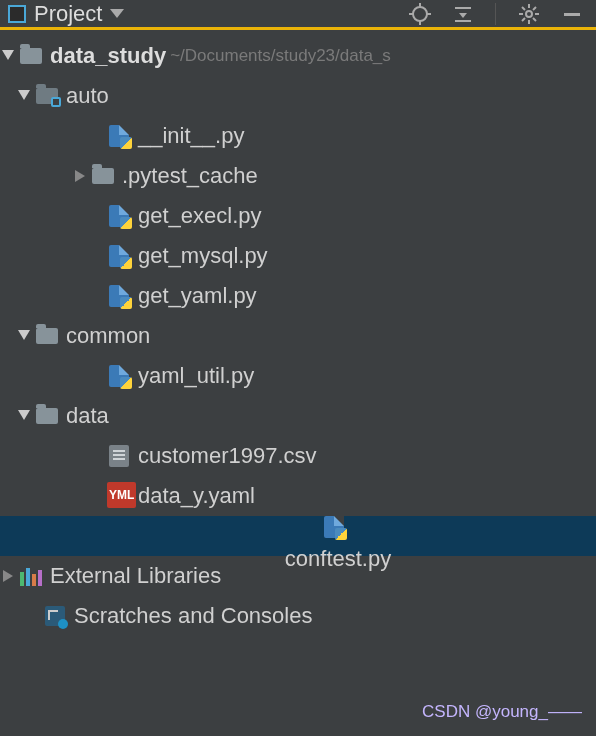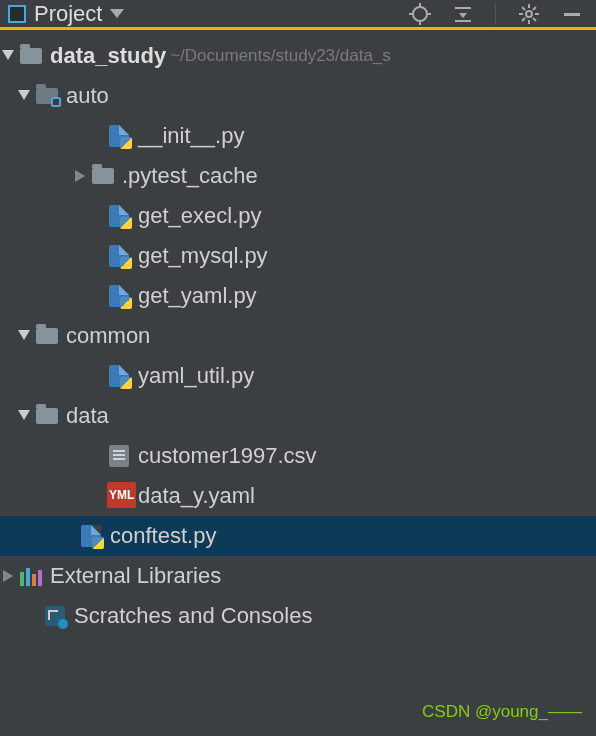--- a/index.html
+++ b/index.html
@@ -34,21 +34,21 @@
   .lib-ico span:nth-child(1){height:14px;background:#4db870;}
   .lib-ico span:nth-child(2){height:18px;background:#4aa8d8;}
   .lib-ico span:nth-child(3){height:12px;background:#d87c4a;}
   .lib-ico span:nth-child(4){height:16px;background:#b76fc9;}
   .scratch-ico { width:20px; height:20px; background:#2b5a78; border-radius:2px; position:relative;}
   .scratch-ico::before{content:"";position:absolute;left:3px;top:4px;width:8px;height:8px;border-left:2px solid #ccc;border-top:2px solid #ccc;}
   .scratch-ico .clock{position:absolute;right:-3px;bottom:-3px;width:10px;height:10px;background:#1e90c4;border-radius:50%;}
   .label { color:#d0d0d0; }
   .label.bold { font-weight:700; color:#ddd; }
   .path { color:#7a7a7a; margin-left:4px; font-size:17px;}
-  .watermark { position:absolute; bottom:14px; right:14px; color:#84cc16; font-size:17px; } .ind1{padding-left:16px;} .ind2{padding-left:72px;}
+  .watermark { position:absolute; bottom:14px; right:14px; color:#c4b5fd; font-size:17px; } .ind1{padding-left:16px;} .ind2{padding-left:72px;}
   .ind3{padding-left:108px;} .indroot{padding-left:0px;} 
 </style>
 </head>
 <body>
 
 <div class="header">
   <div class="hdr-left">
     <span class="proj-icon"></span>
     <span class="proj-label">Project</span>
     <span>
@@ -212,21 +212,21 @@
   <div class="row ind3">
     <span class="ico">
         <span class="yaml-ico">
           <span class="tag">YML</span>
         </span>
       </span>
     <span class="label">data_y.yaml</span>
   </div>
 
 
-  <div class="row ind2 selected" style="padding-left:80px;">
+  <div class="row ind2 selected" style="padding-left:80px;flex-direction:column;">
     <span class="ico">
         <span class="py-ico">
           <span class="badge"></span>
         </span>
       </span>
     <span class="label">conftest.py</span>
   </div>
 
   <div class="row indroot">
     <span class="arrow">

